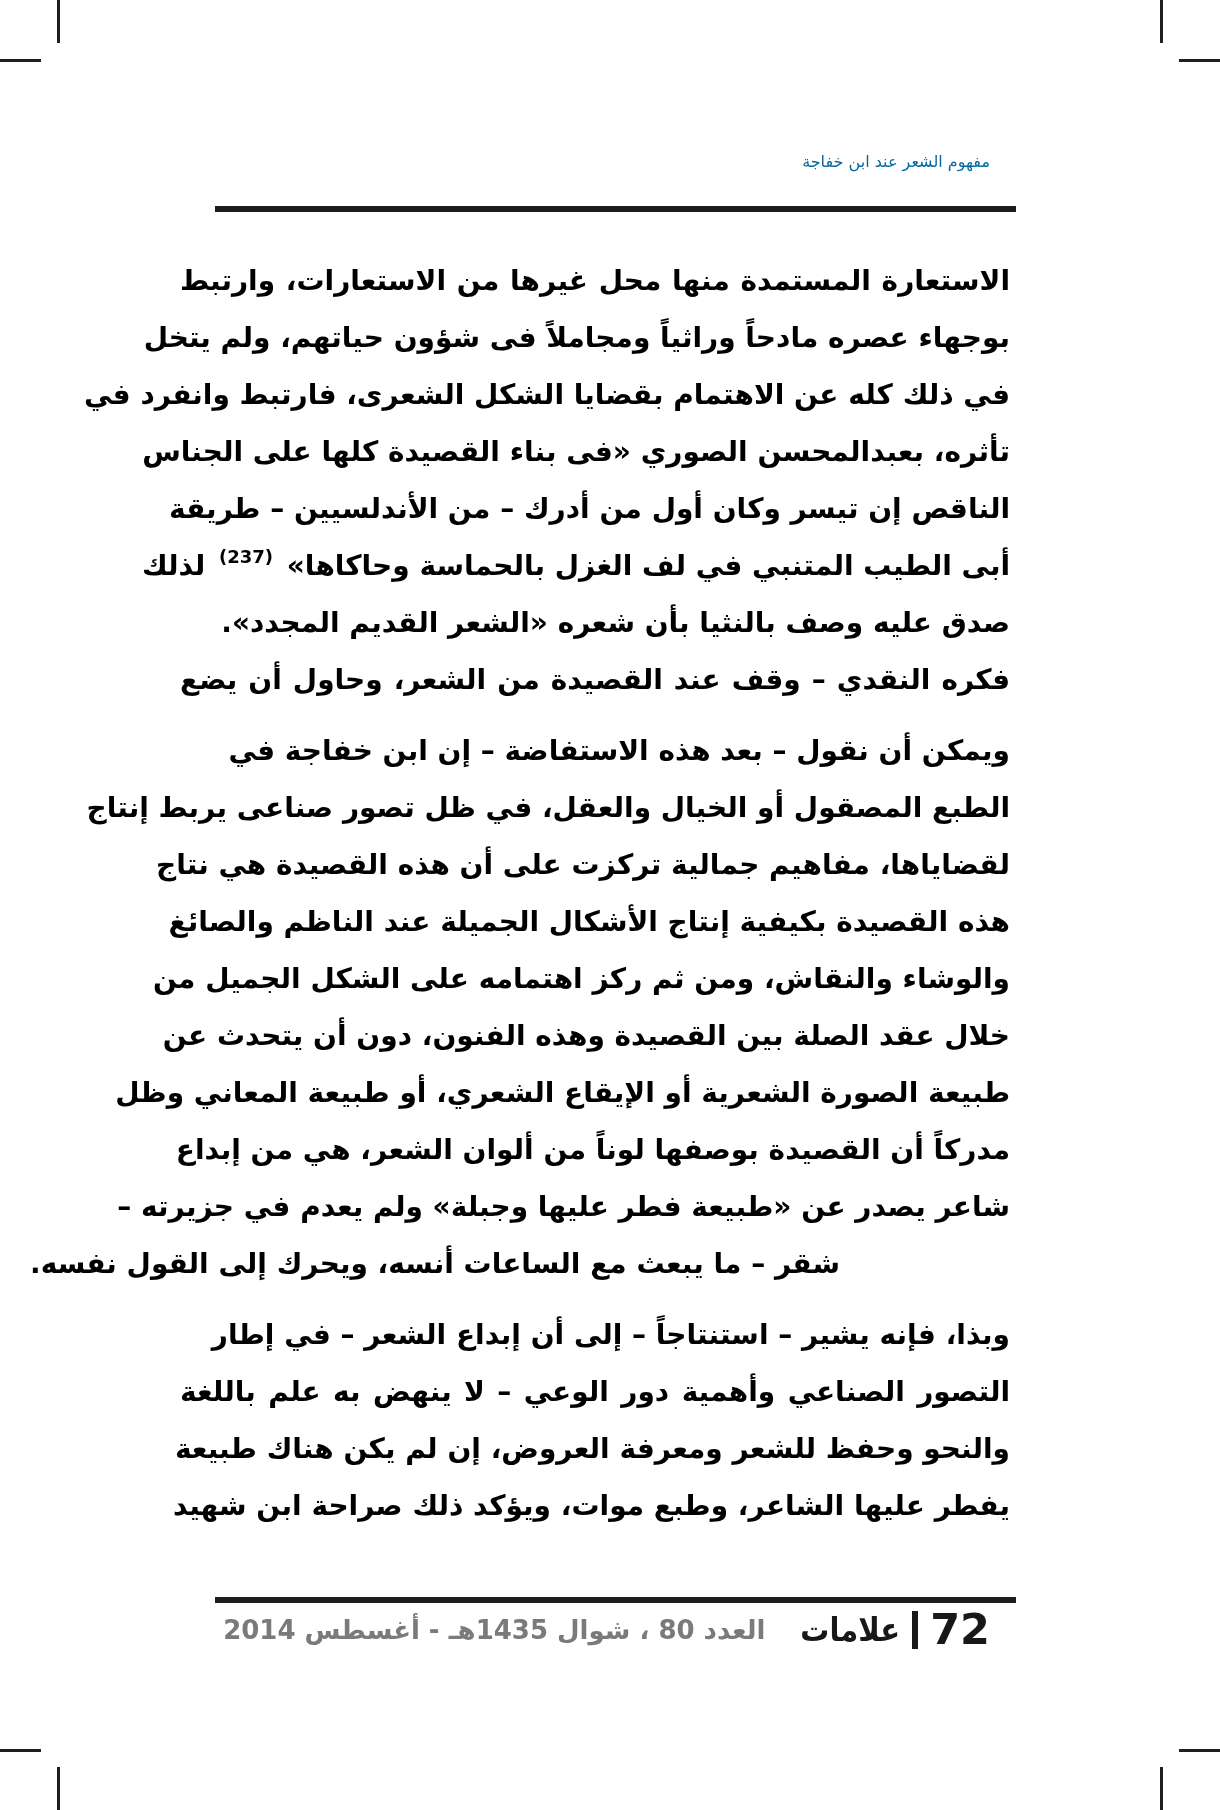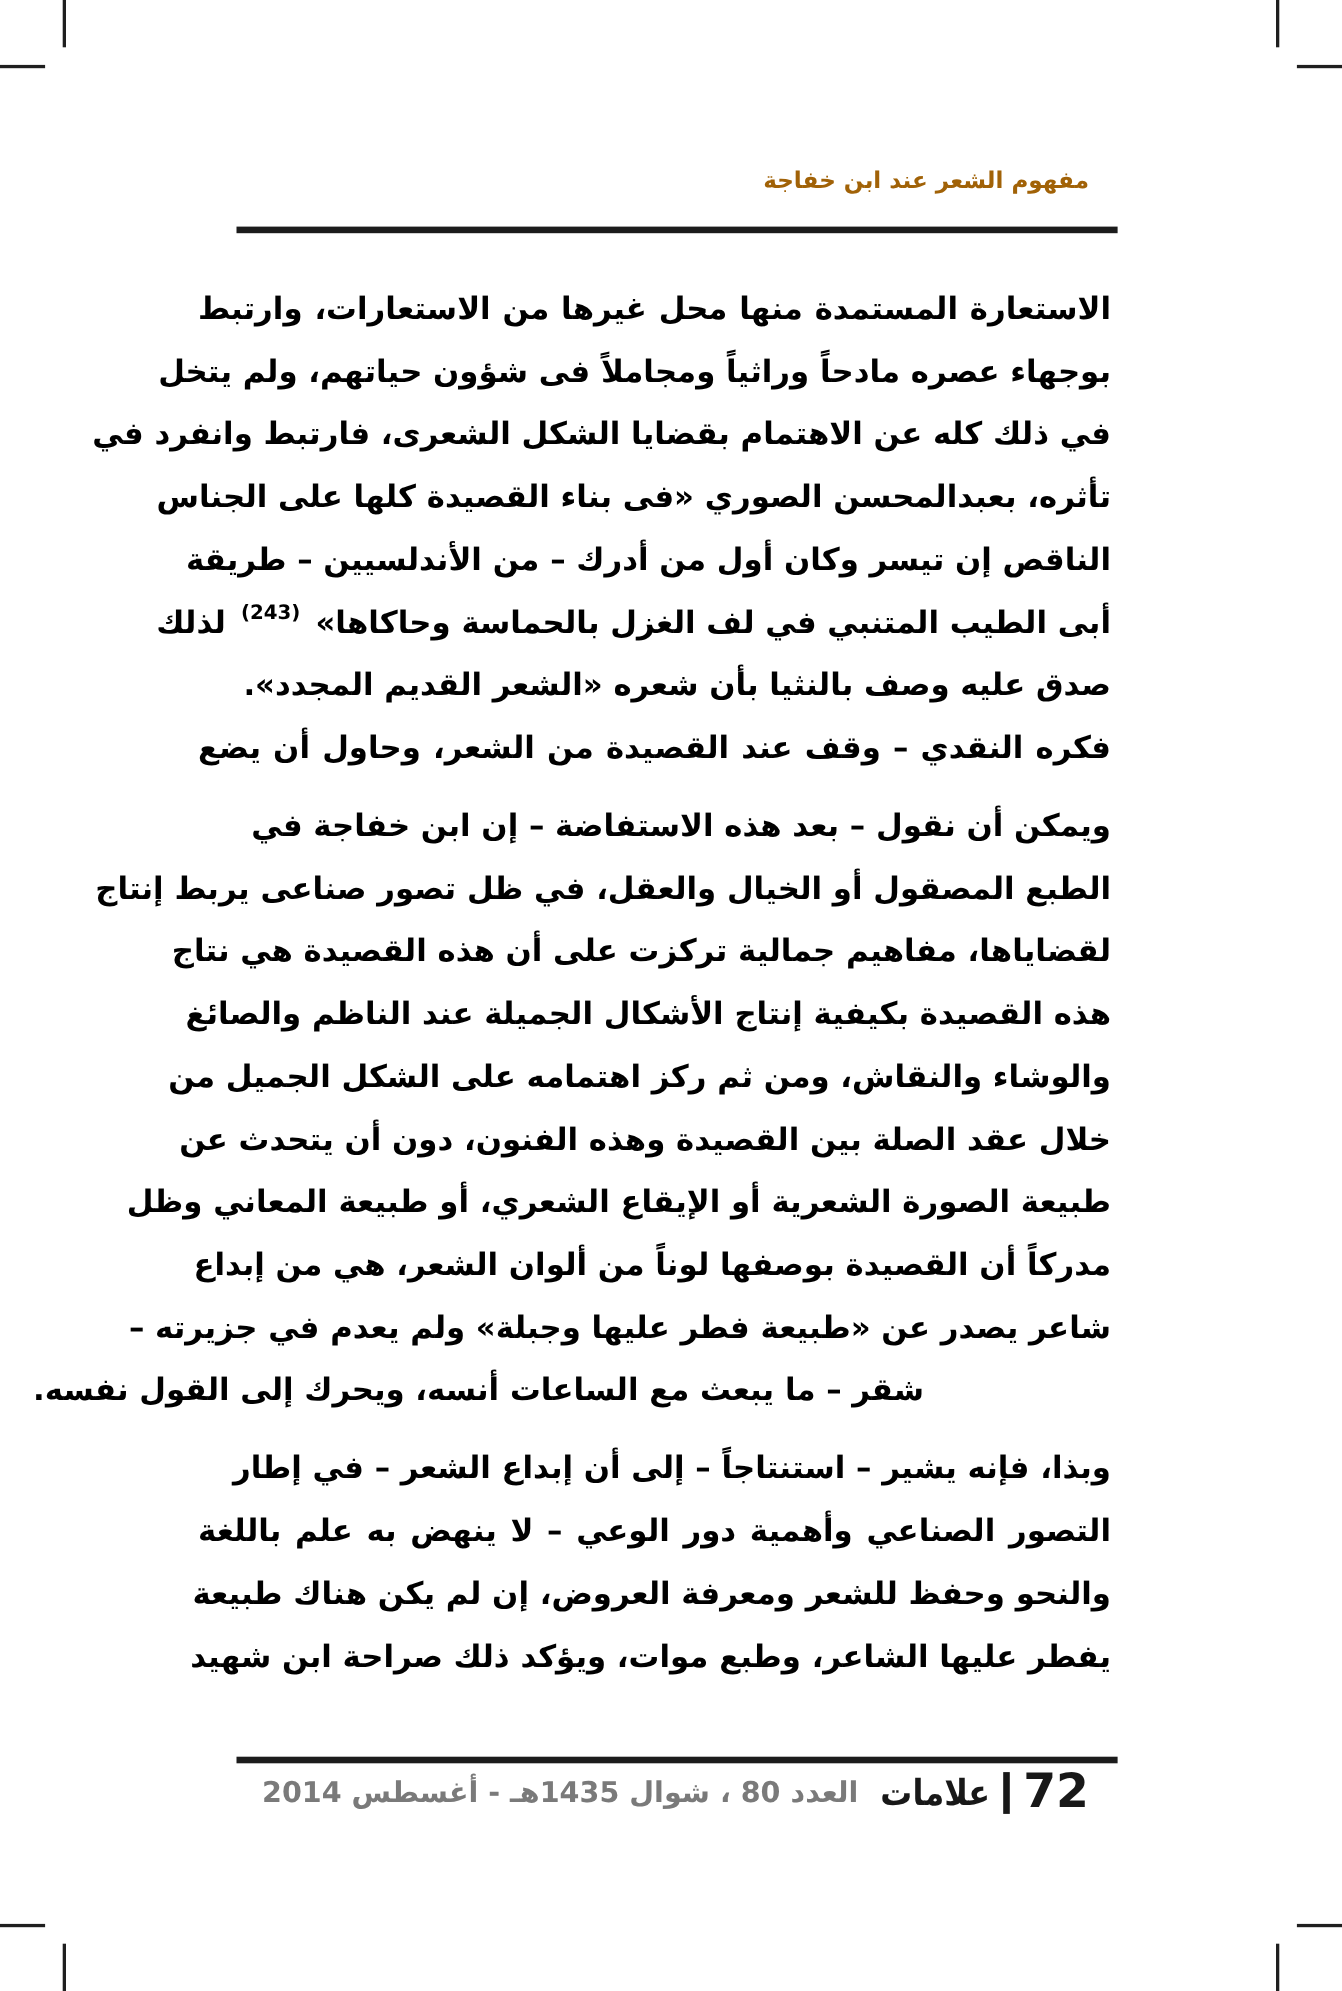--- a/index.html
+++ b/index.html
@@ -21,23 +21,23 @@
   .crop.bl-h { left: 0;      top: 1749px; width: 41px; height: 3px;  }
   .crop.bl-v { left: 57px;   top: 1767px; width: 3px;  height: 43px; }
   .crop.br-h { left: 1179px; top: 1749px; width: 41px; height: 3px;  }
   .crop.br-v { left: 1160px; top: 1767px; width: 3px;  height: 43px; }
 
   
   .header-title {
     position: absolute;
     top: 152px;
     right: 230px;
-    font-size: 21px;
-    font-weight: bold;
-    color: #a16207;
+    font-size: 16px;
+    font-weight: normal;
+    color: #0369a1;
     letter-spacing: 0;
   }
   .rule {
     position: absolute;
     left: 215px;
     width: 801px;
     height: 6px;
     background: #1c1c1c;
   }
   .rule.header-rule { top: 206px; }
@@ -98,21 +98,21 @@
     font-size: 29px;
     font-weight: bold;
     color: #181818;
     transform: scaleY(1.12);
     letter-spacing: -1px;
   }
   .issue-info {
     font-size: 26px;
     font-weight: bold;
     color: #7a7a7a;
-    margin-right: 8px;
+    margin-right: 23px;
     white-space: nowrap;
   }
 </style>
 </head>
 <body>
 
 <div class="page">
 
   <div class="crop tl-v"></div>
   <div class="crop tl-h"></div>
@@ -127,21 +127,21 @@
   <div class="rule header-rule"></div>
 
   <div class="body-text">
     <div class="line">الاستعارة المستمدة منها محل غيرها من الاستعارات، وارتبط</div>
     <div class="line">بوجهاء عصره مادحاً وراثياً ومجاملاً فى شؤون حياتهم، ولم يتخل</div>
     <div class="line">في ذلك كله عن الاهتمام بقضايا الشكل الشعرى، فارتبط وانفرد في</div>
     <div class="line">تأثره، بعبدالمحسن الصوري «فى بناء القصيدة كلها على الجناس</div>
     <div class="line">الناقص إن تيسر وكان أول من أدرك – من الأندلسيين – طريقة</div>
     <div class="line">
       <span>أبى الطيب المتنبي في لف الغزل بالحماسة وحاكاها»</span>
-      <span class="fn-ref">(243)</span>
+      <span class="fn-ref">(237)</span>
       <span>لذلك</span>
     </div>
     <div class="line line-end">صدق عليه وصف بالنثيا بأن شعره «الشعر القديم المجدد».</div>
     <div class="line">فكره النقدي – وقف عند القصيدة من الشعر، وحاول أن يضع</div>
     <div class="line line-first para-gap">ويمكن أن نقول – بعد هذه الاستفاضة – إن ابن خفاجة في</div>
     <div class="line">الطبع المصقول أو الخيال والعقل، في ظل تصور صناعى يربط إنتاج</div>
     <div class="line">لقضاياها، مفاهيم جمالية تركزت على أن هذه القصيدة هي نتاج</div>
     <div class="line">هذه القصيدة بكيفية إنتاج الأشكال الجميلة عند الناظم والصائغ</div>
     <div class="line">والوشاء والنقاش، ومن ثم ركز اهتمامه على الشكل الجميل من</div>
     <div class="line">خلال عقد الصلة بين القصيدة وهذه الفنون، دون أن يتحدث عن</div>

